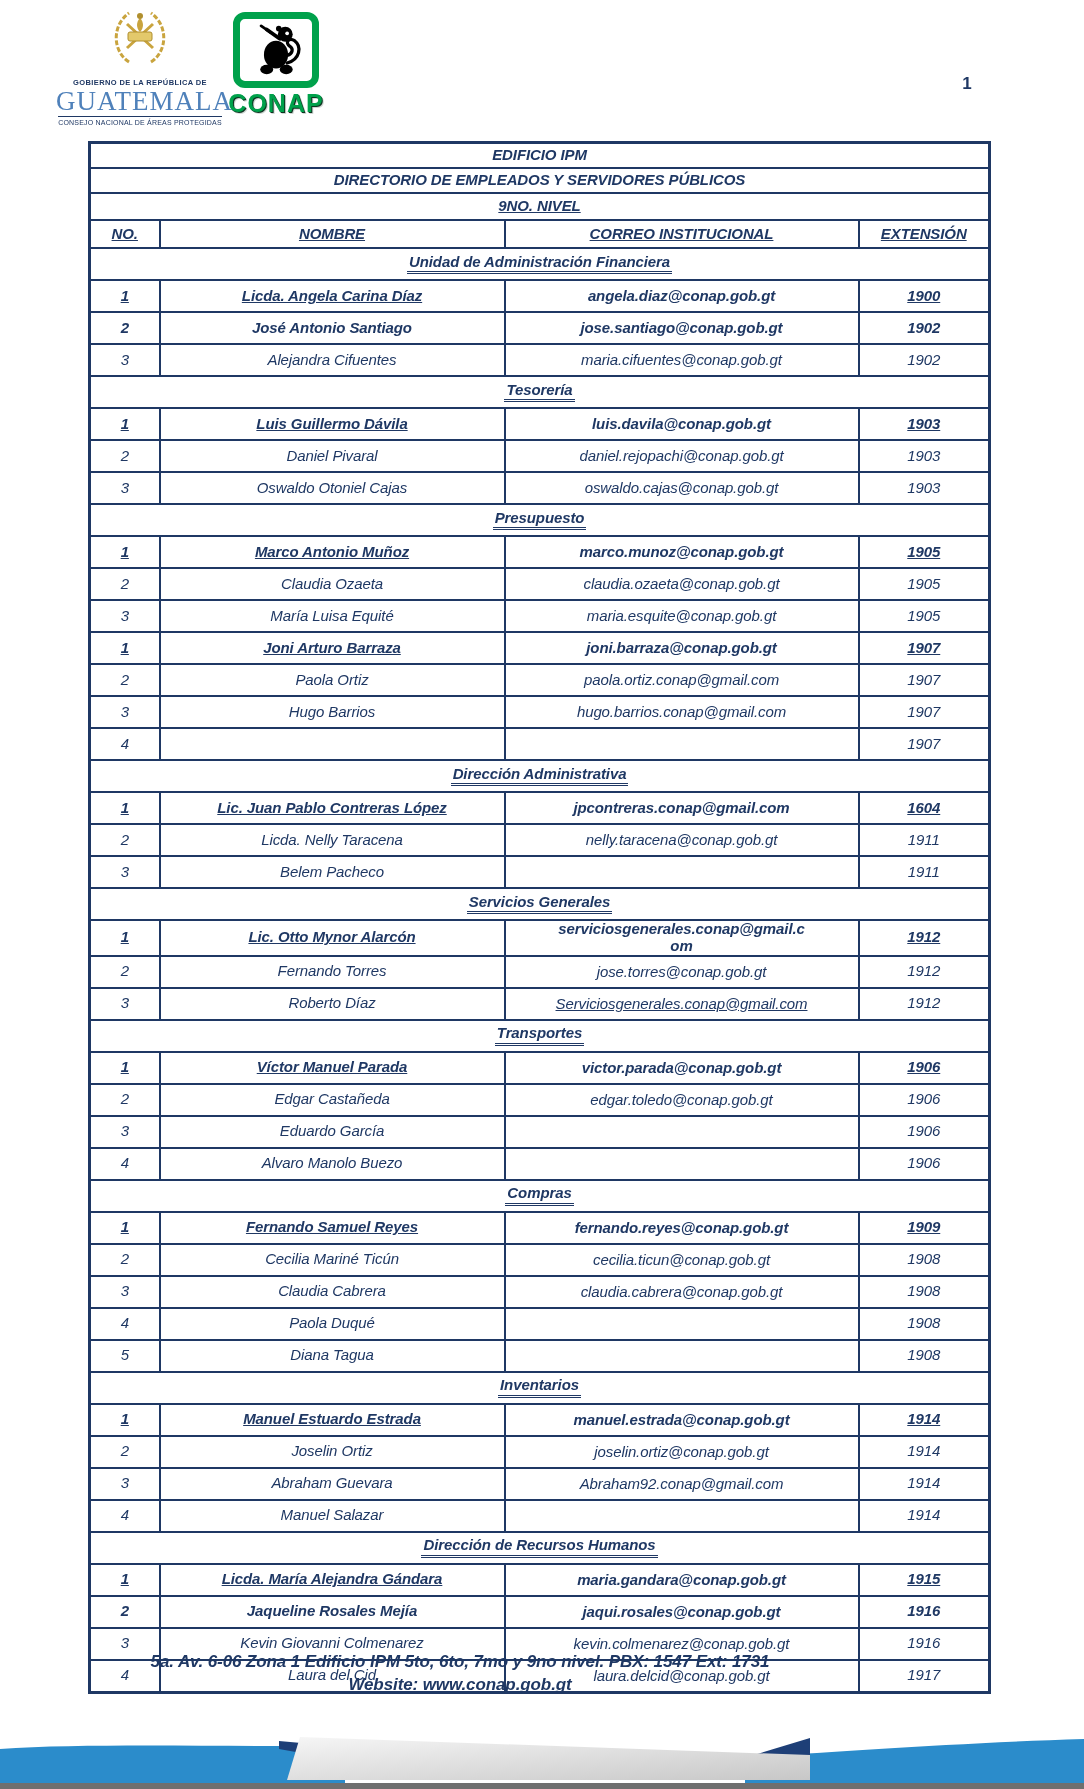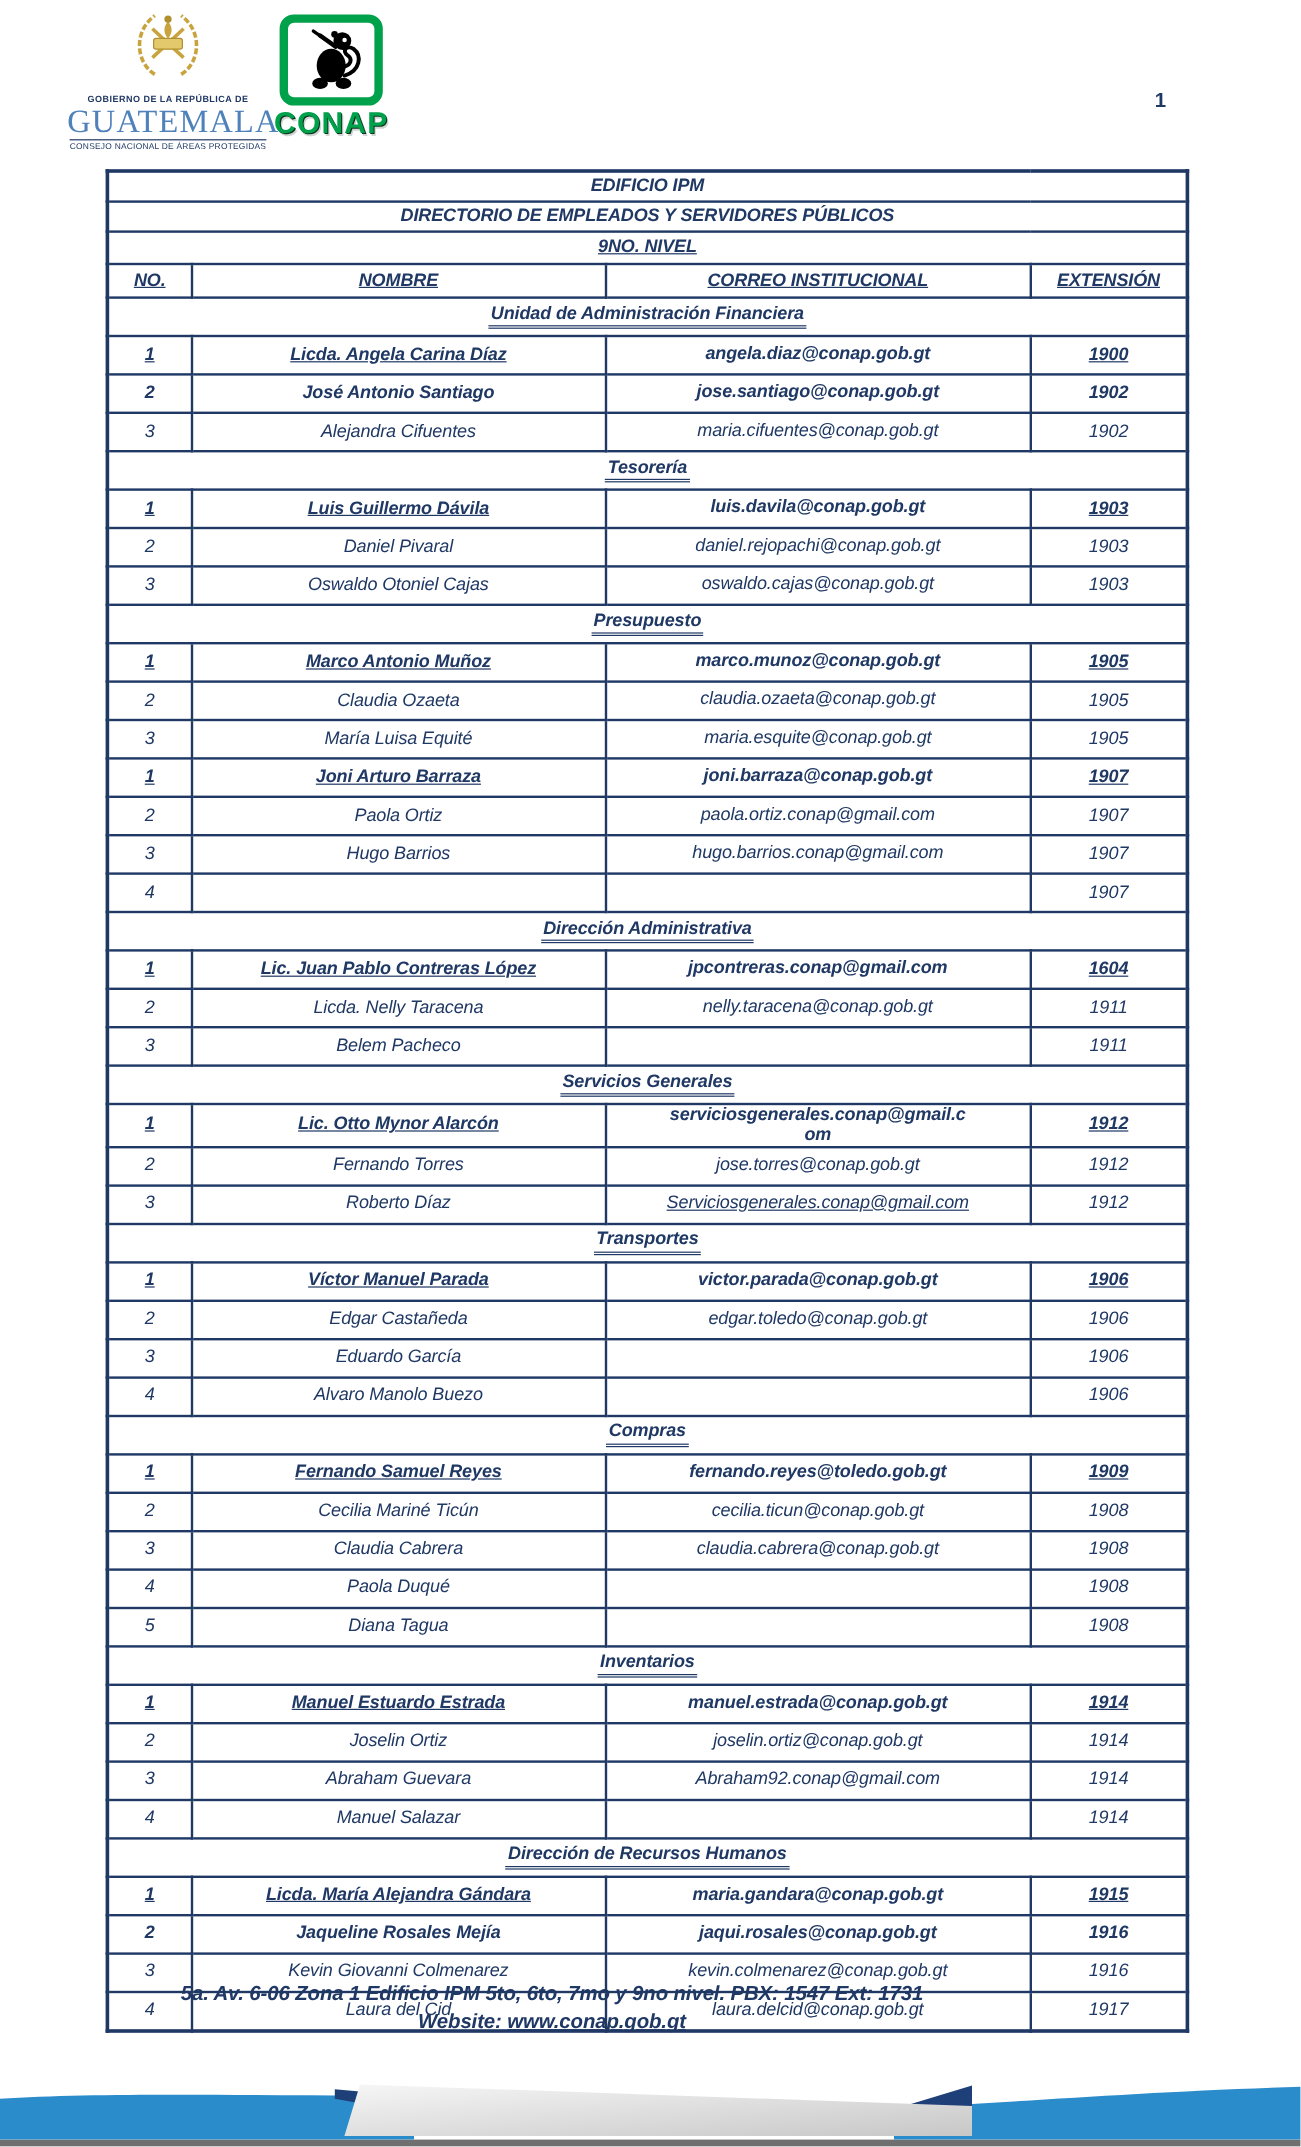--- a/index.html
+++ b/index.html
@@ -275,21 +275,21 @@
           <td>Alvaro Manolo Buezo</td>
           <td></td>
           <td>1906</td>
         </tr>
         <tr class="section-row">
           <td colspan="4"><span class="dbl">Compras</span></td>
         </tr>
         <tr class="data-row style-lead">
           <td>1</td>
           <td>Fernando Samuel Reyes</td>
-          <td><span class="email-wrap">fernando.reyes@toledo.gob.gt</span></td>
+          <td><span class="email-wrap">fernando.reyes@conap.gob.gt</span></td>
           <td>1909</td>
         </tr>
         <tr class="data-row style-normal">
           <td>2</td>
           <td>Cecilia Mariné Ticún</td>
           <td><span class="email-wrap">cecilia.ticun@conap.gob.gt</span></td>
           <td>1908</td>
         </tr>
         <tr class="data-row style-normal">
           <td>3</td>

